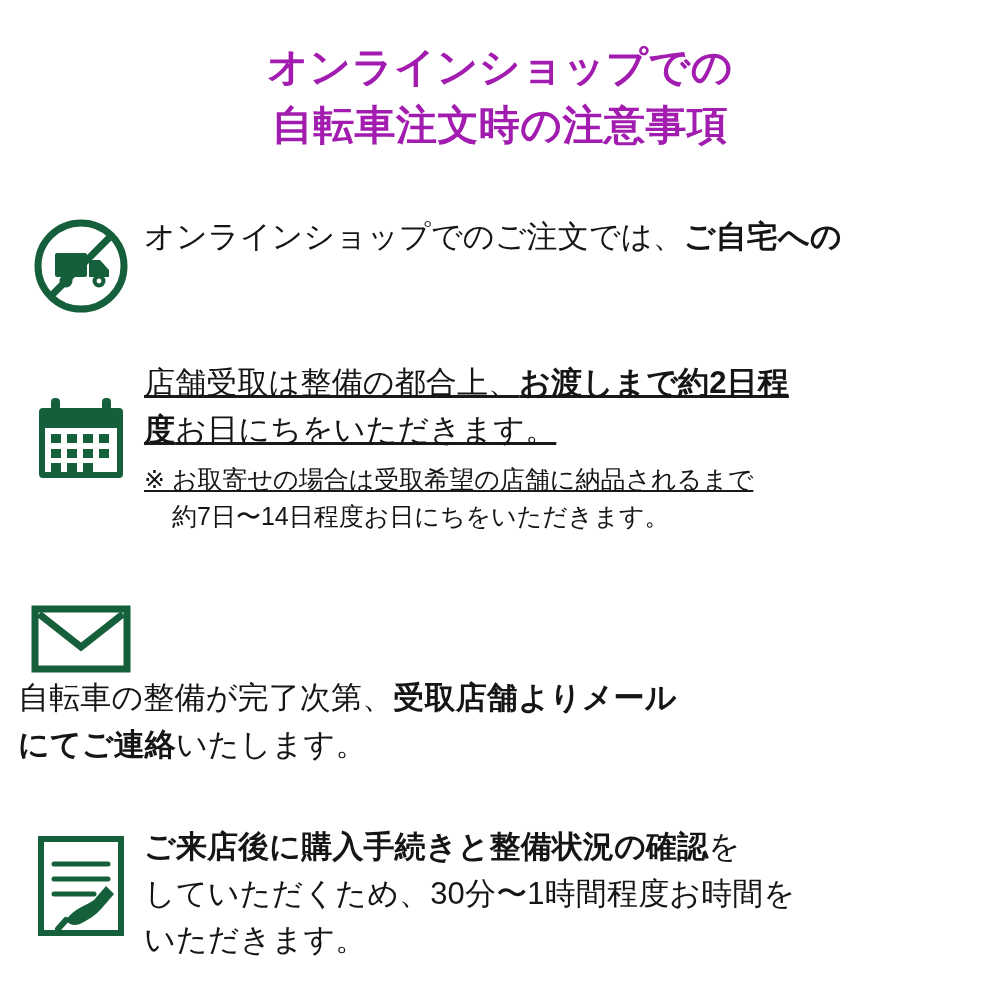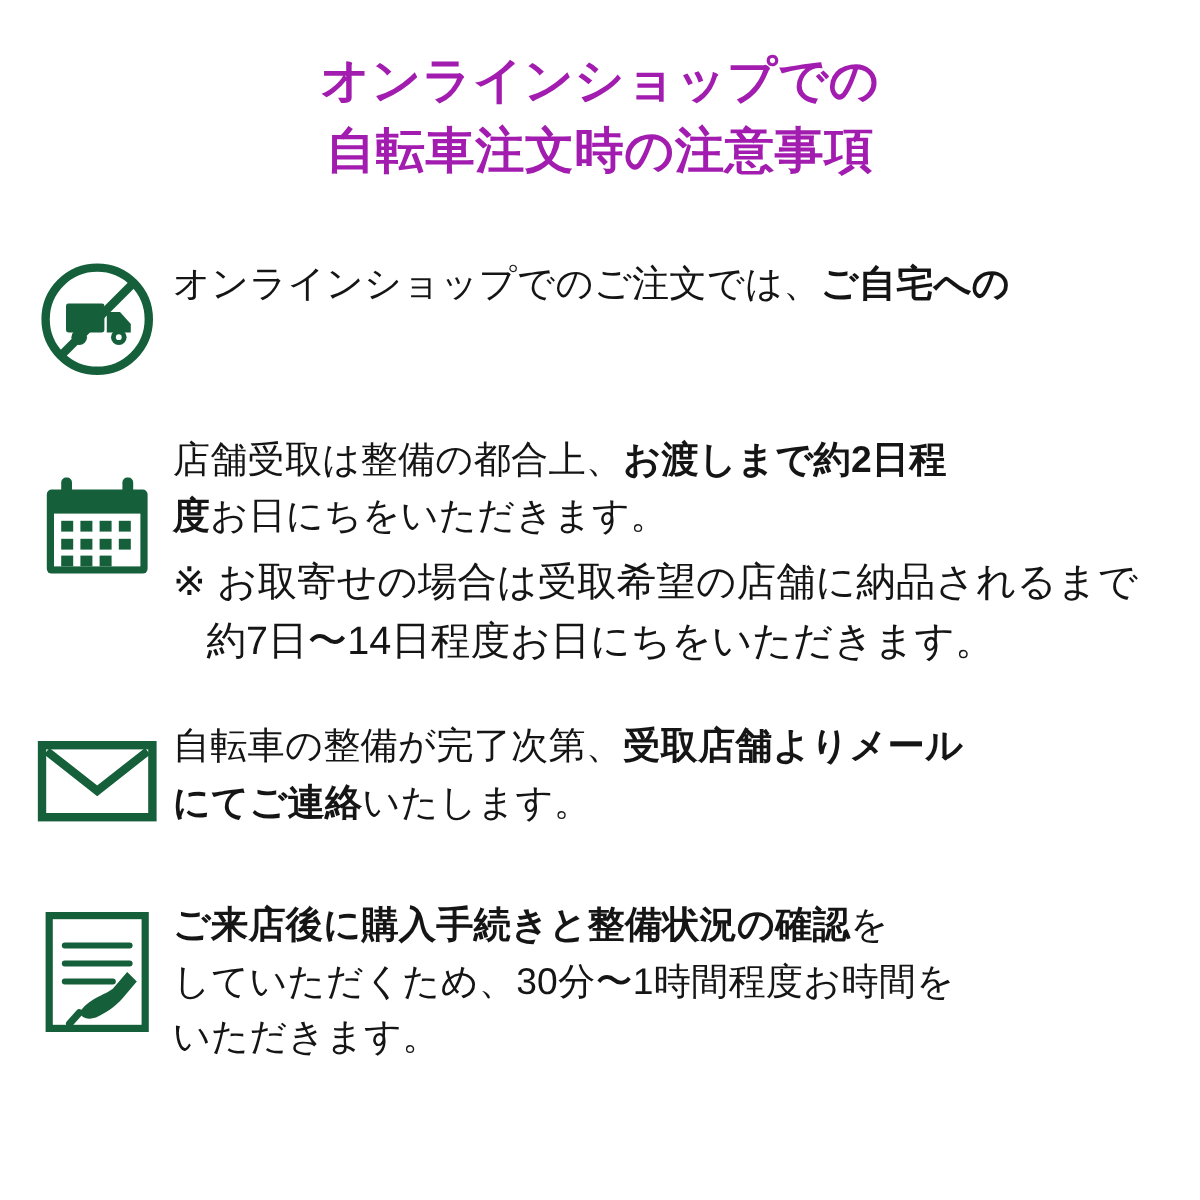--- a/index.html
+++ b/index.html
@@ -59,33 +59,33 @@
     padding-top: 0px;
   }
   .maintext {
     font-size: 31px;
     line-height: 1.50;
     color: #151515;
     letter-spacing: 0.005em;
   }
   .b { font-weight: bold; }
   .subtext {
-    font-size: 33px;
+    font-size: 25px;
     line-height: 1.48;
     color: #151515;
     margin-top: 8px;
   }
   .subtext .indent { display: inline-block; padding-left: 28px; }
 
   
   .row-truck .icon-cell { padding-top: 4px; }
   .row-truck { margin-bottom: 46px; }
-  .row-calendar { margin-bottom: 40px; }
+  .row-calendar { margin-bottom: 52px; text-decoration: underline; }
   .row-calendar .icon-cell { padding-top: 34px; }
-  .row-mail { margin-bottom: 56px; }
+  .row-mail { margin-bottom: 56px; flex-direction: column; }
   .row-mail .icon-cell { padding-top: 16px; }
   .row-doc .icon-cell { padding-top: 10px; }
 
   svg { display: block; }
 </style>
 </head>
 <body>
 
 <div class="page">
 

